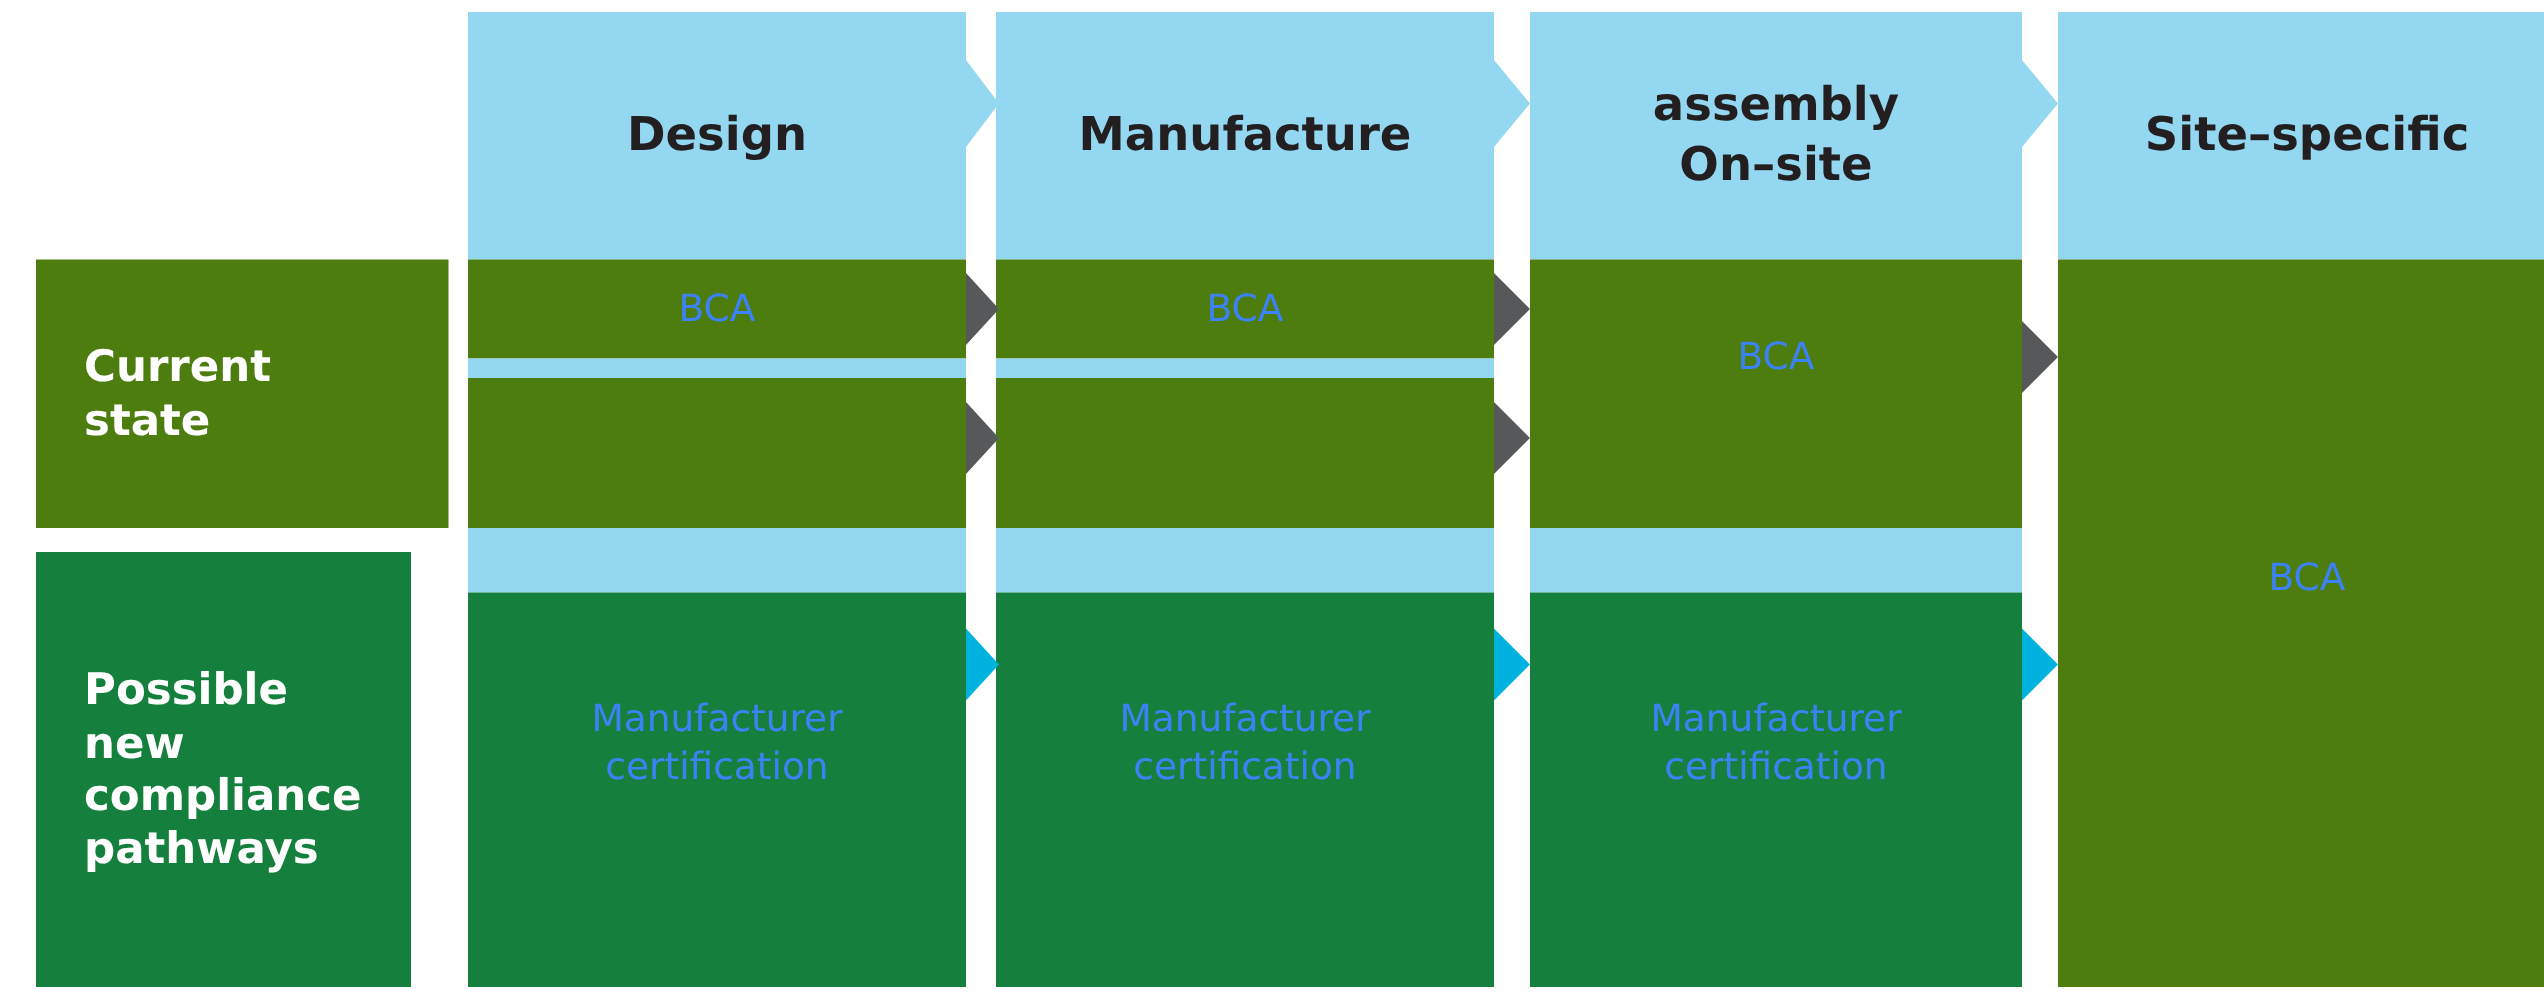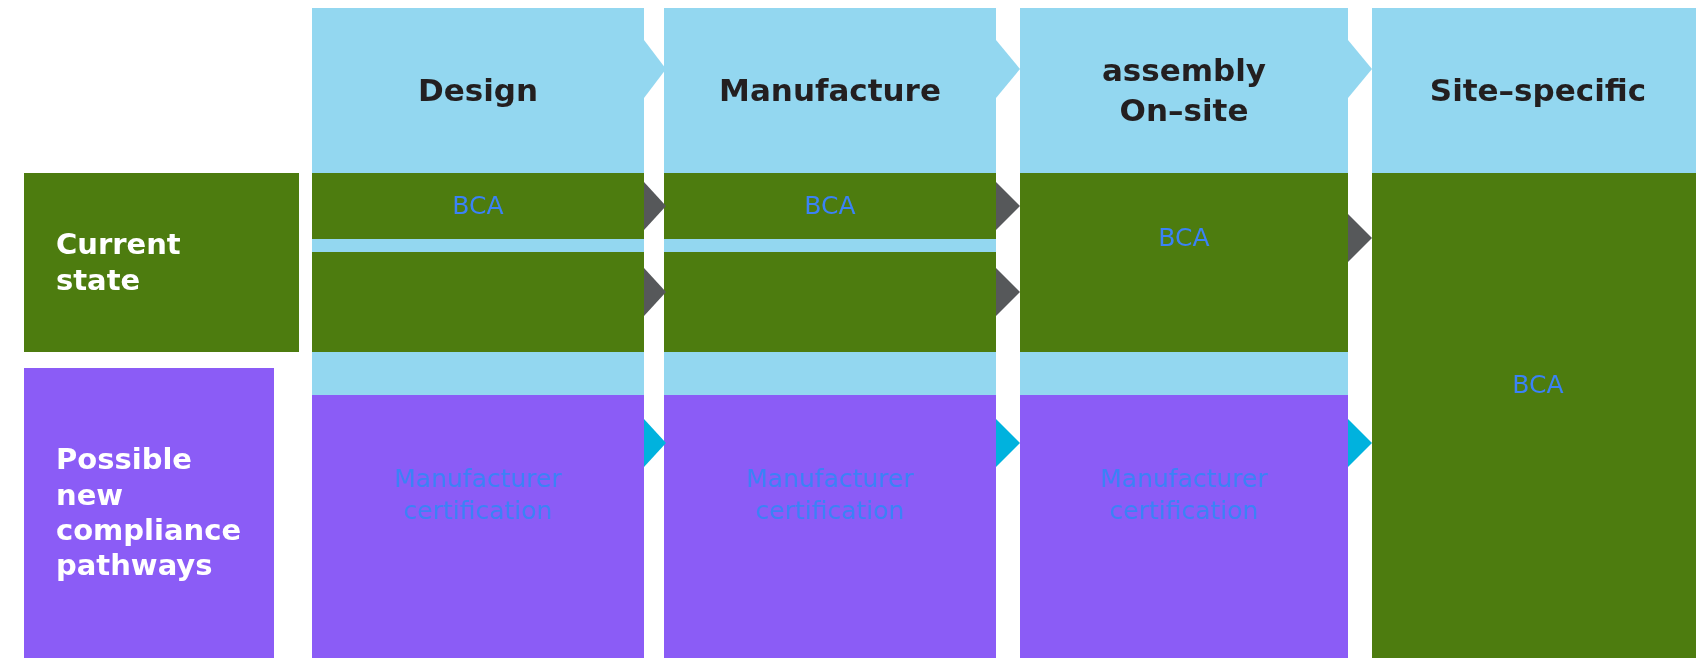--- a/index.html
+++ b/index.html
@@ -7,21 +7,21 @@
     font-family:"DejaVu Sans", sans-serif;
     width:1696px;height:669px;position:relative;overflow:hidden;
   }
   #stage{position:absolute;left:16px;top:0;width:1696px;height:553px;}
 
   .blk{position:absolute;box-sizing:border-box;}
 
   
   .c-lightblue{background:#93d7f0;}
   .c-gray{background:#4d7c0f;}
-  .c-cyan{background:#8b5cf6;}
+  .c-cyan{background:#15803d;}
 
   
   .rowlabel{
     display:flex;align-items:center;justify-content:flex-start;
     color:#ffffff;font-weight:bold;font-size:29px;line-height:1.22;
     padding-left:32px;padding-right:10px;
   }
 
   
   .cell{

